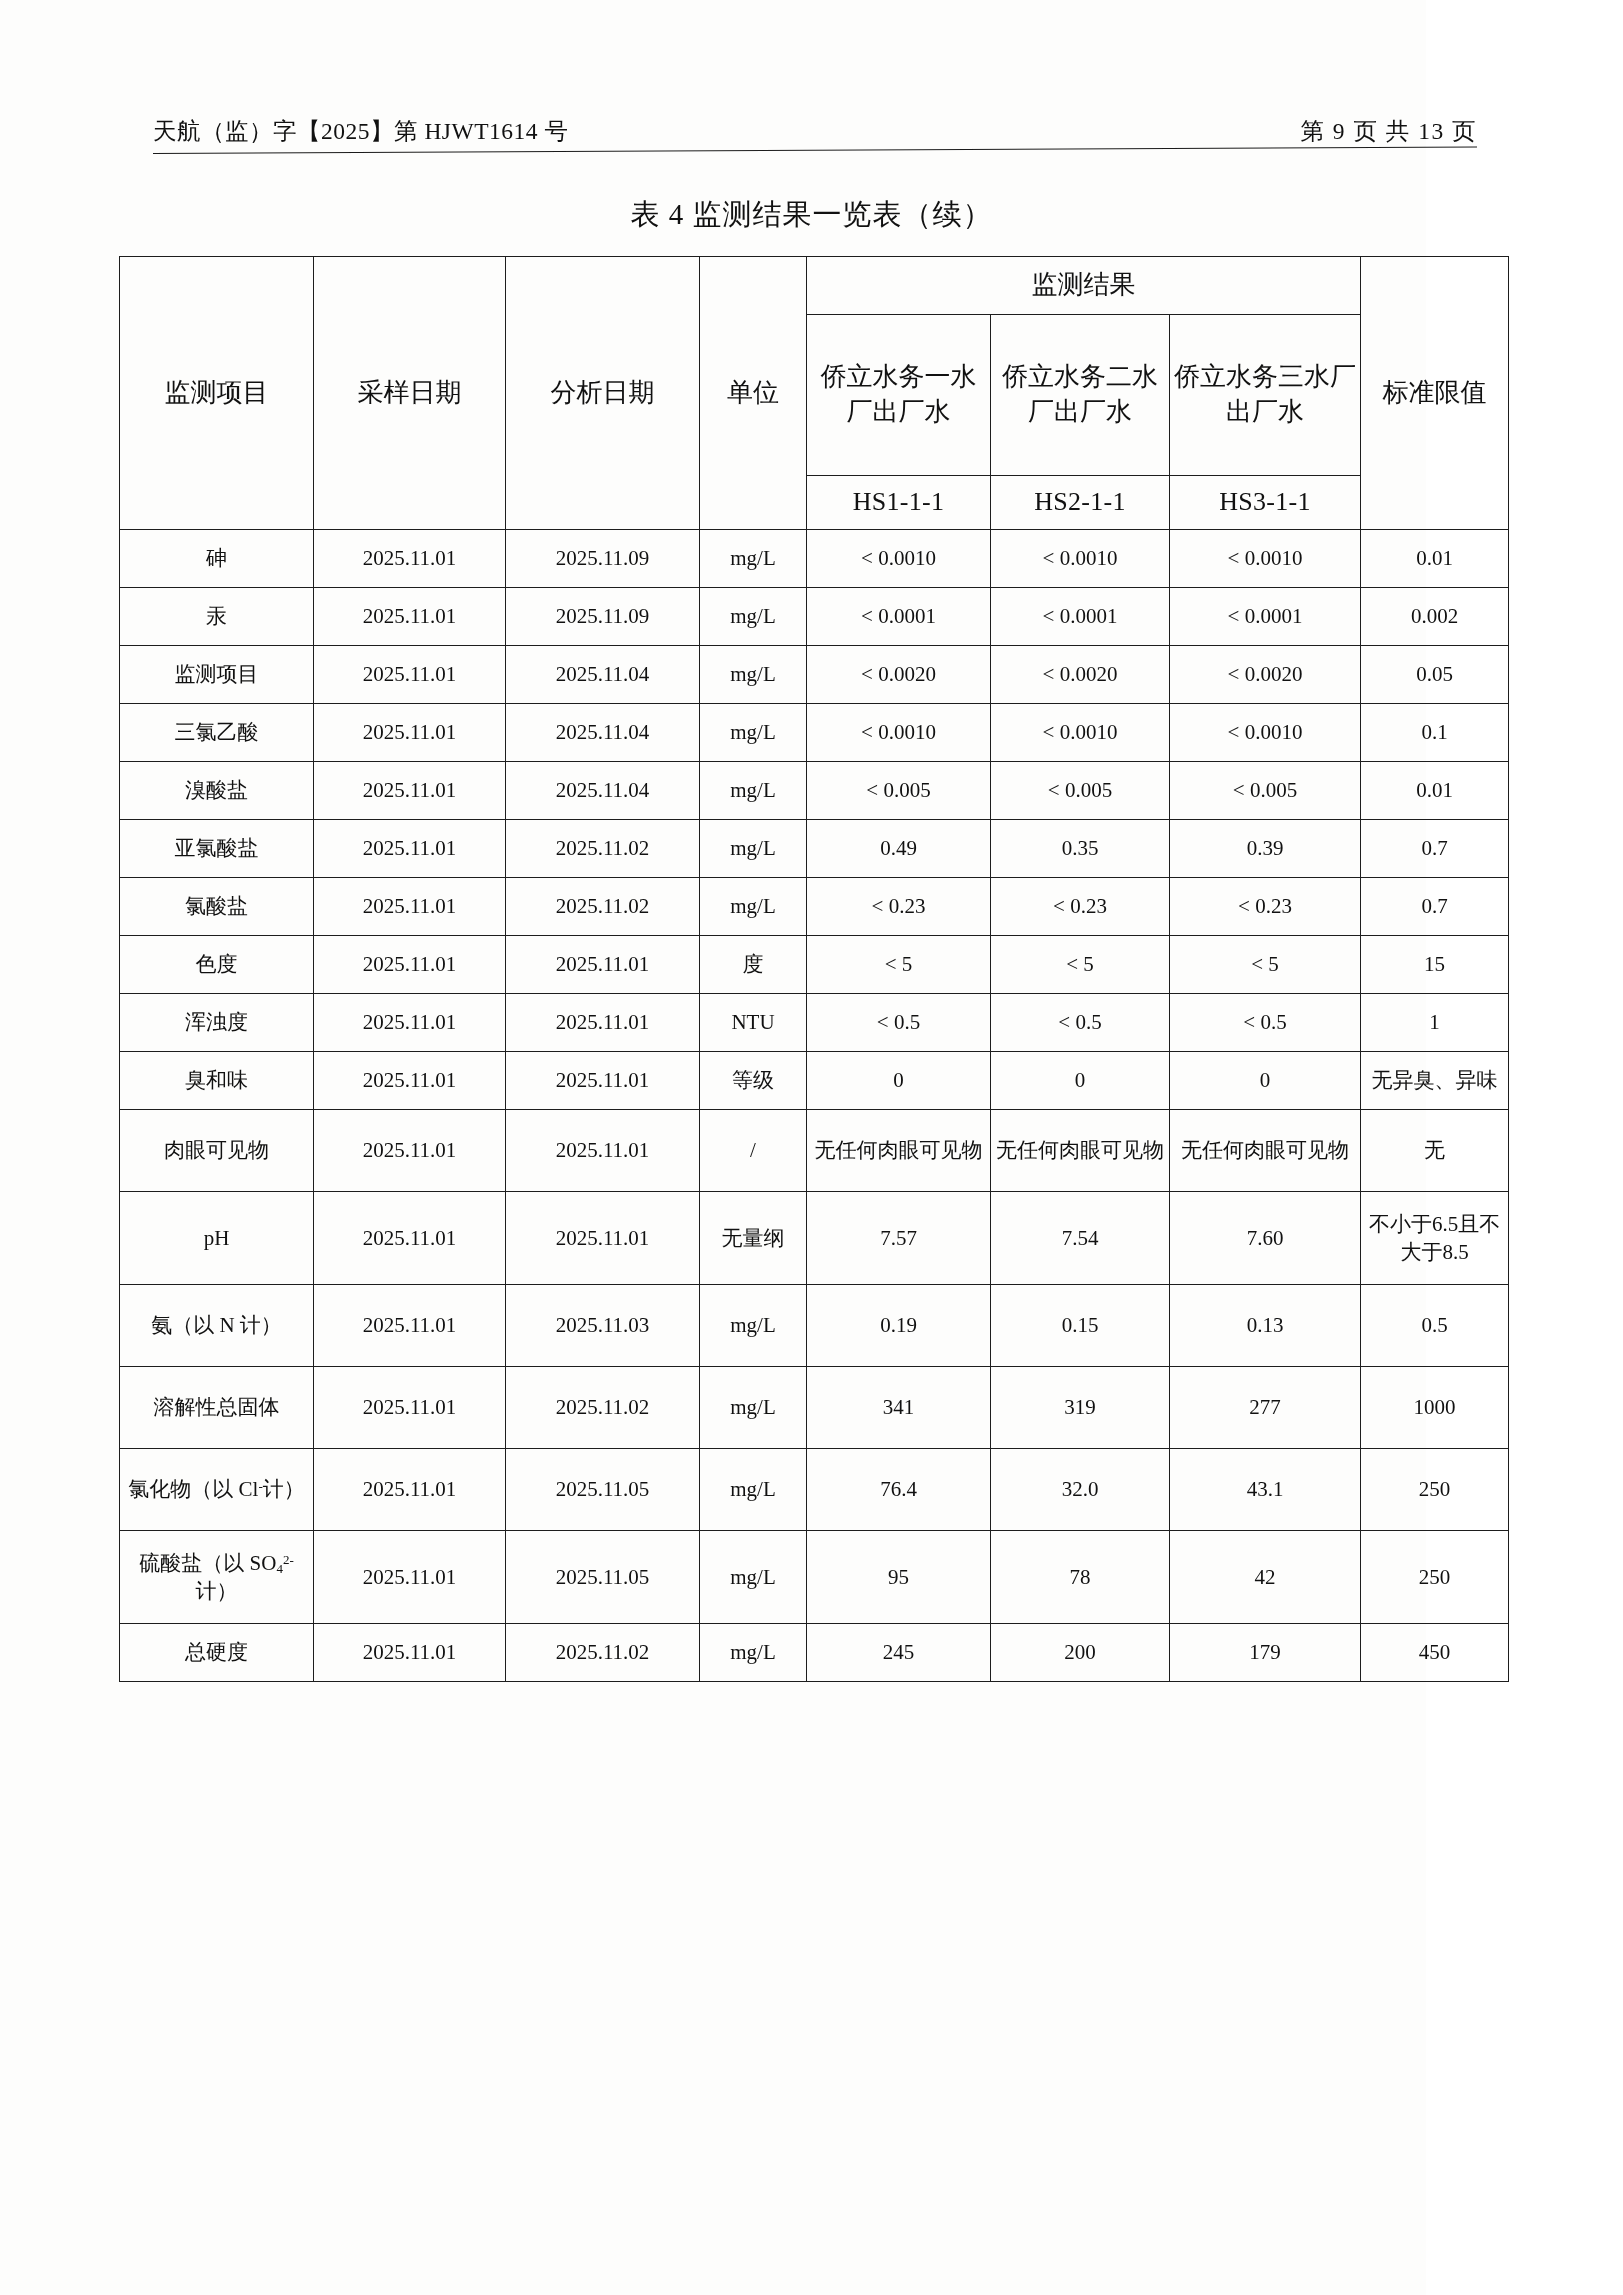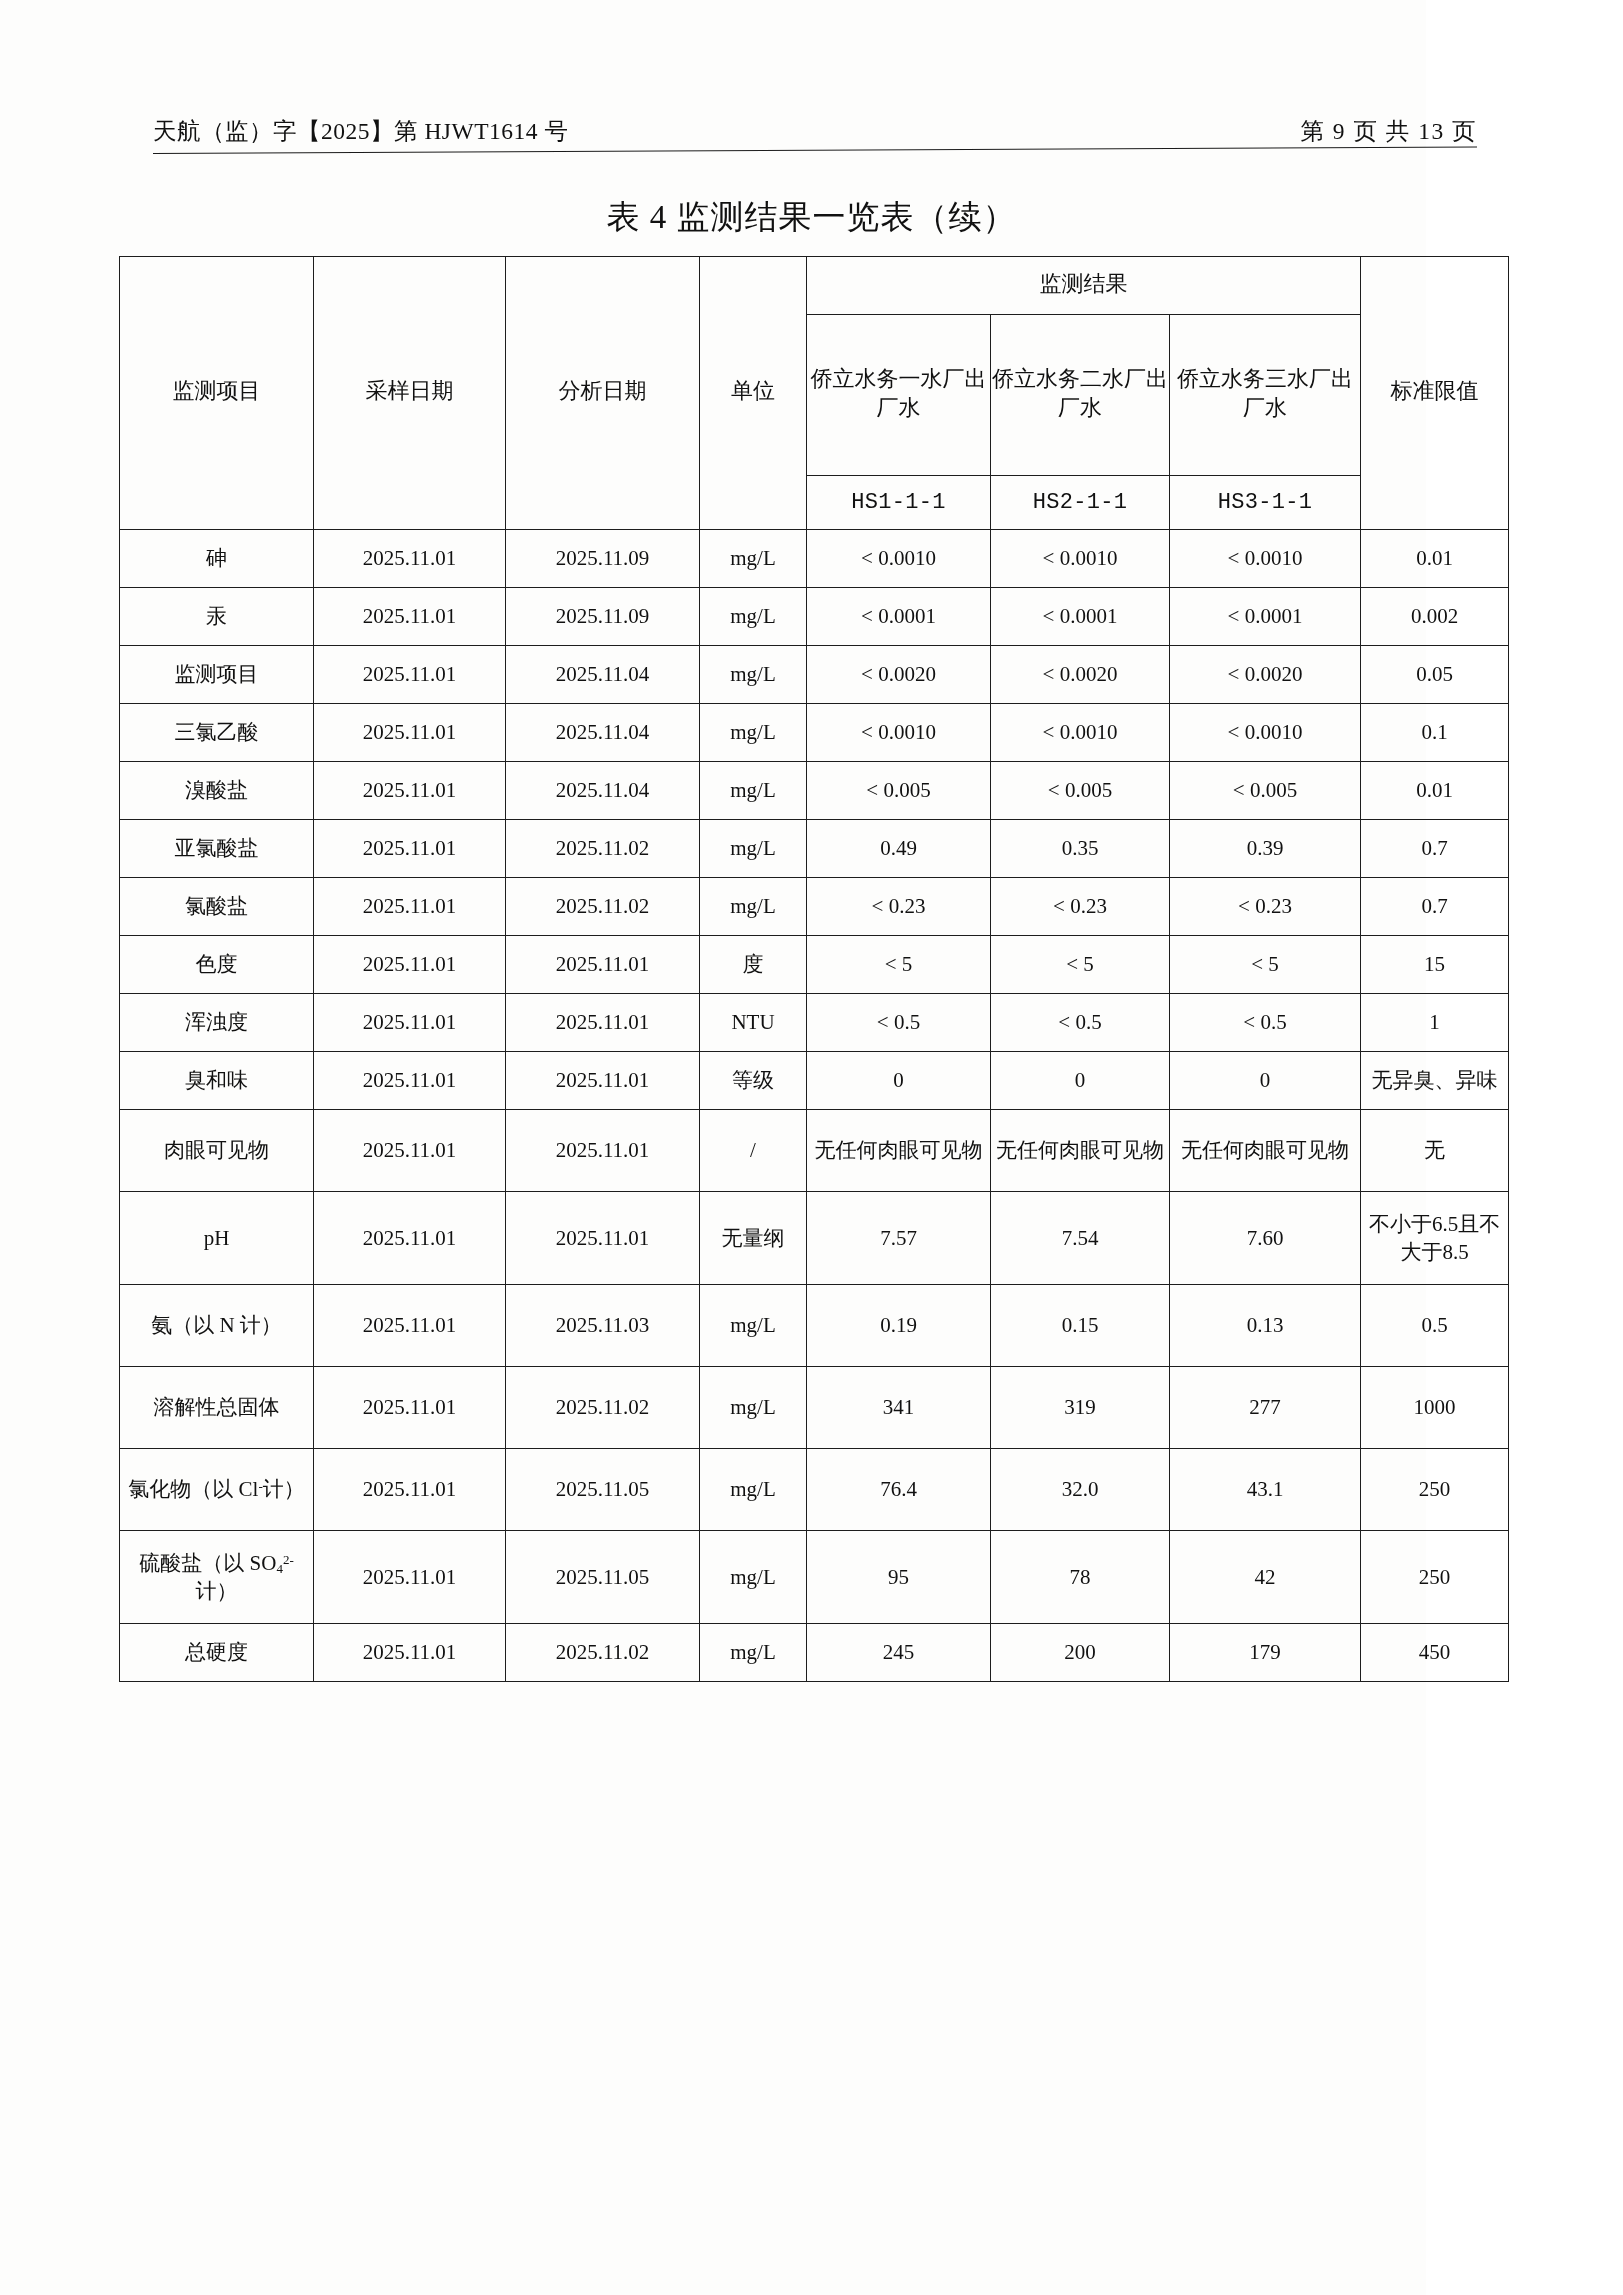--- a/index.html
+++ b/index.html
@@ -48,21 +48,21 @@
     transform-origin: left center;
   }
 
   
   .table-title {
     position: absolute;
     left: 0;
     top: 195px;
     width: 1623px;
     text-align: center;
-    font-size: 33px;
+    font-size: 29px;
     letter-spacing: 1px;
   }
 
   
   .table-wrap {
     position: absolute;
     left: 119px;
     top: 256px;
     width: 1390px;
   }
@@ -75,22 +75,21 @@
   table.report th,
   table.report td {
     border: 1px solid #1d1d1d;
     text-align: center;
     vertical-align: middle;
     padding: 2px 1px;
     line-height: 1.34;
     font-weight: normal;
   }
   table.report thead th {
-    font-size: 22px;
-    font-family: Liberation Mono, monospace;
+    font-size: 26px;
   }
   .col-item    { width: 194px; }
   .col-sample  { width: 192px; }
   .col-analys  { width: 194px; }
   .col-unit    { width: 107px; }
   .col-r1      { width: 184px; }
   .col-r2      { width: 179px; }
   .col-r3      { width: 191px; }
   .col-limit   { width: 148px; }
 

